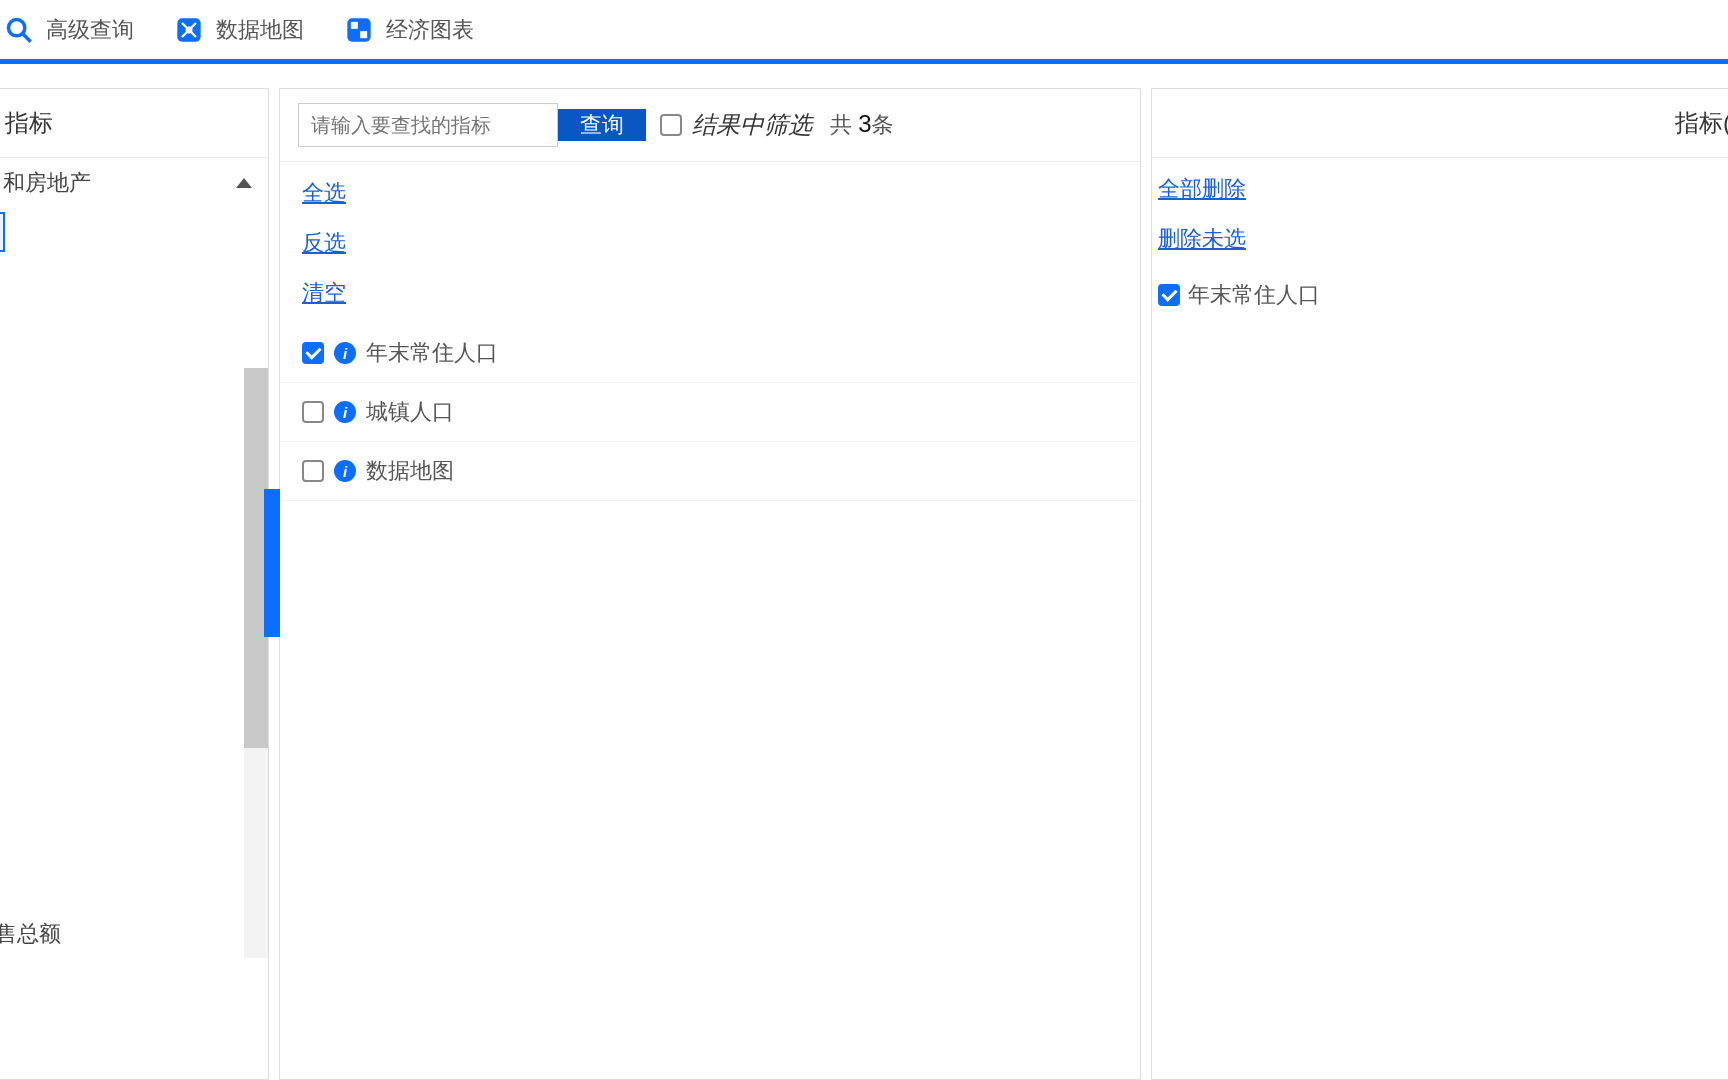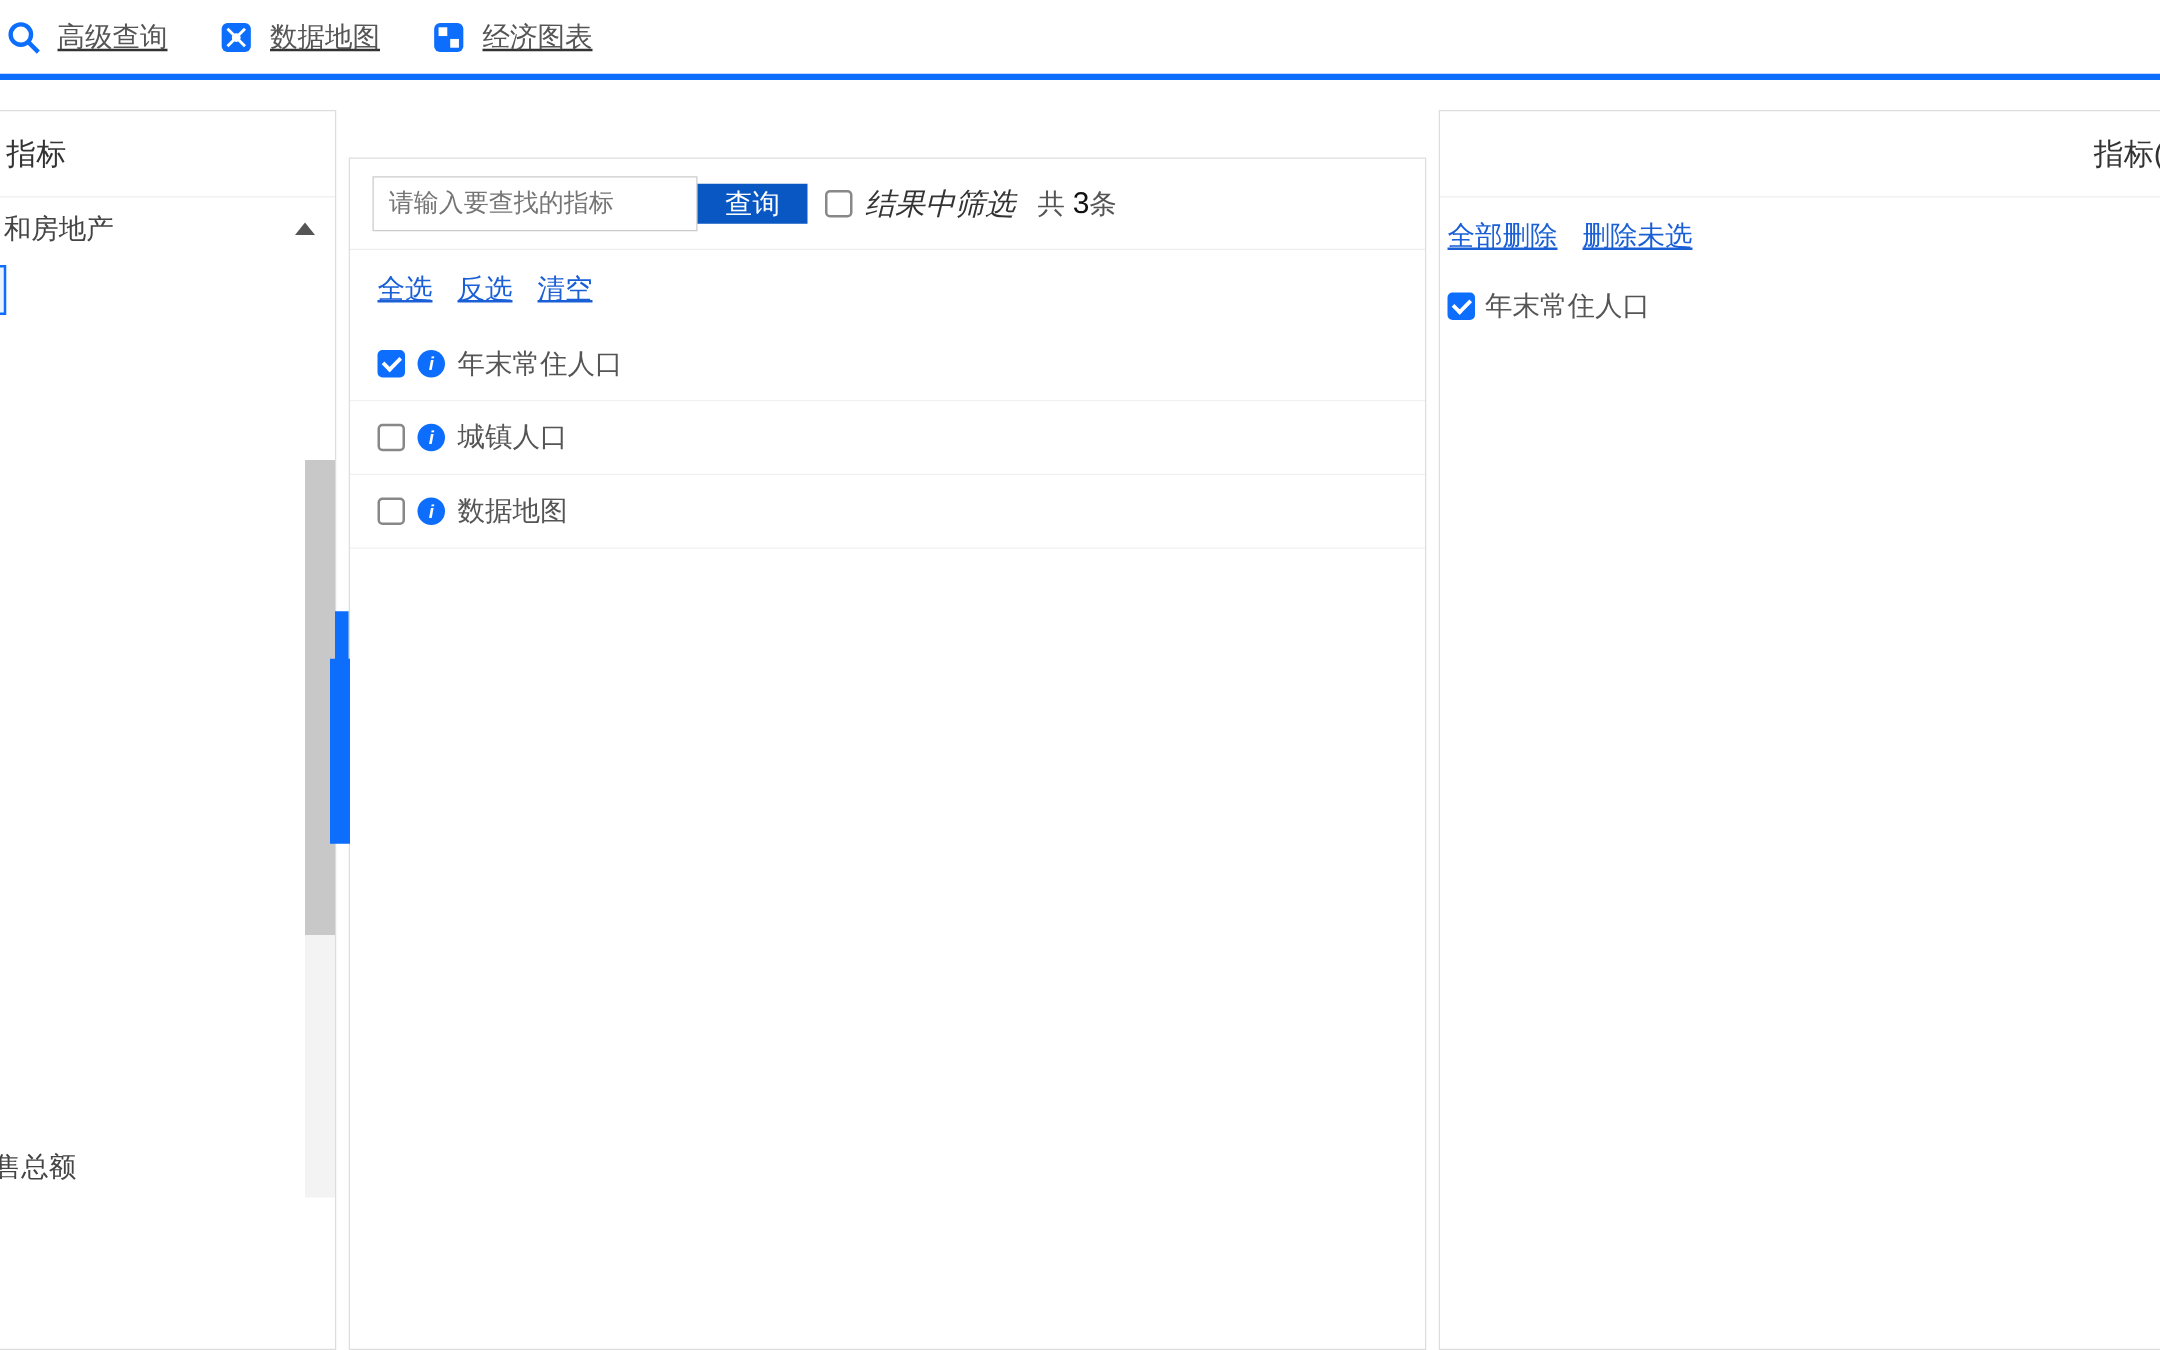--- a/index.html
+++ b/index.html
@@ -18,21 +18,20 @@
       gap: 40px;
       padding: 8px 0 8px 4px;
       border-bottom: 5px solid #0d6efd;
       height: 64px;
     }
     .topbar-item {
       display: flex;
       align-items: flex-end;
       gap: 12px;
       cursor: pointer;
-      text-decoration: underline;
     }
     .topbar-icon {
       width: 30px;
       height: 30px;
       display: flex;
       align-items: center;
       justify-content: center;
     }
     .topbar-label {
       color: #555;
@@ -50,21 +49,20 @@
       display: flex;
       flex-direction: column;
       position: relative;
     }
     .panel-left {
       width: 275px;
       margin-left: -6px;
     }
     .panel-mid {
       width: 862px;
-      margin-top: 38px;
     }
     .panel-right {
       flex: 1;
       margin-right: -10px;
     }
     .panel-header {
       padding: 18px 16px;
       font-size: 24px;
       color: #333;
       border-bottom: 1px solid #eee;
@@ -136,20 +134,21 @@
     .count-text {
       margin-left: 18px;
       color: #555;
       font-size: 22px;
     }
     .count-text b { font-weight: 400; color:#111; font-size: 24px;}
     .link-row {
       padding: 16px 22px 12px 22px;
       display: flex;
       gap: 20px;
+      flex-direction: column;
     }
     .link {
       color: #1a5fd6;
       text-decoration: underline;
       cursor: pointer;
       font-size: 22px;
     }
     .item-list {
       padding: 4px 0;
     }

